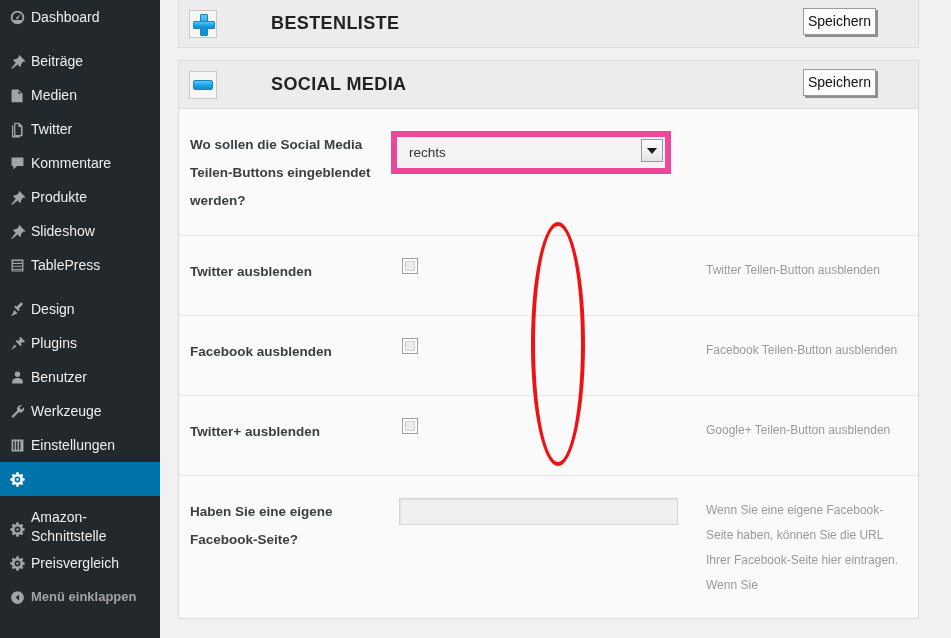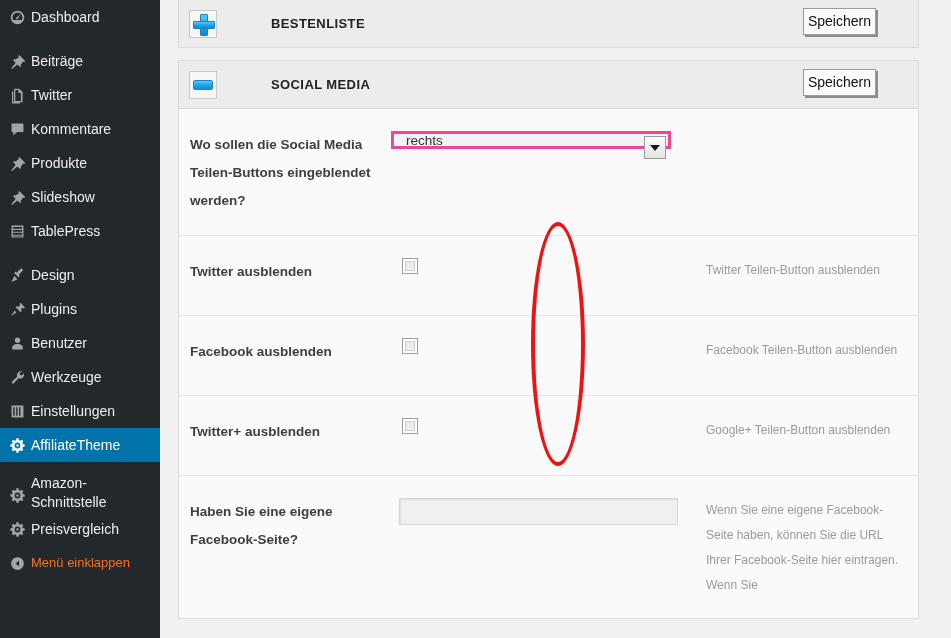--- a/index.html
+++ b/index.html
@@ -47,21 +47,21 @@
   .menu-item.active::after {
     content: "";
     position: absolute; right: -8px; top: 50%;
     margin-top: -8px;
     border-style: solid;
     border-width: 8px 0 8px 8px;
     border-color: transparent transparent transparent #0073aa;
   }
   .menu-gap { height: 10px; }
   .collapse-item { color: #a0a5aa; font-size: 13px; }
-  .collapse-item .lbl { color: #f97316; }
+  .collapse-item .lbl { color: #a3a3a3; font-weight: bold; }
 
   
   .main {
     flex: 1; height: 638px;
     background: #f1f1f1;
     position: relative;
     padding-left: 18px;
     overflow: hidden;
   }
   .panel {
@@ -96,21 +96,21 @@
   .glyph-plus::before { left: 7px; top: 0; width: 6px; height: 20px; }
   .glyph-plus::after  { left: 0; top: 7px; width: 20px; height: 6px; }
   .glyph-minus {
     height: 10px; width: 20px; margin-top: 0;
     background: linear-gradient(180deg,#5ec8f5 0%,#18a4e8 55%,#0d8ed0 100%);
     border: 1px solid #1b84bd;
     border-radius: 2px;
   }
   .panel-title {
     margin-left: 14px;
-    font-size: 13px;
+    font-size: 18px;
     font-weight: bold;
     letter-spacing: .4px;
     color: #222;
     padding-left: 40px;
   }
   .btn-save {
     position: absolute; right: 42px; top: 8px;
     background: #fbfbfb;
     border: 1px solid #9b9b9b;
     box-shadow: 2px 2px 0 #8d8d8d;
@@ -139,23 +139,23 @@
   .row-field { width: 300px; min-width: 300px; }
   .row-desc {
     flex: 1;
     padding-left: 15px; padding-right: 18px;
     font-size: 12px; color: #9a9a9a;
     line-height: 25px;
   }
 
   .select-wrap {
     position: relative;
-    width: 280px; height: 18px;
+    width: 280px; height: 43px;
     background: #f3f3f3;
-    border: 3px solid #ec4899;
+    border: 6px solid #ec4899;
     display: flex; align-items: center;
   }
   .select-wrap .val {
     padding-left: 12px; font-size: 13.5px; color: #333;
   }
   .select-arrow {
     position: absolute; right: 2px; top: 2px;
     width: 22px; height: 23px;
     background: linear-gradient(180deg,#fdfdfd 0%,#e4e4e4 100%);
     border: 1px solid #9a9a9a;
@@ -226,20 +226,28 @@
           <span class="ic">
             <svg width="17" height="17" viewBox="0 0 20 20" fill="currentColor">
               <path d="M12.2 2.4l-1.3 1.3.9.9-4 3.1-1.6-.5-1.3 1.3 3 3L3 17.6l-.3 1.2 1.2-.3 6.1-4.9 3 3 1.3-1.3-.5-1.6 3.1-4 .9.9 1.3-1.3-6.9-6.9z"></path>
             </svg>
           </span>
           <span class="lbl">Beiträge</span>
         </div>
         <div class="menu-item">
           <span class="ic">
             <svg width="17" height="17" viewBox="0 0 20 20" fill="currentColor">
+              <path d="M4 3h7l5 5v9a1 1 0 01-1 1H4a1 1 0 01-1-1V4a1 1 0 011-1zm7 1.5V8h3.5L11 4.5zM7.5 10.5a2 2 0 11-.01 4.01A2 2 0 017.5 10.5zm6.4-1.2v4.6a1.5 1.5 0 11-1-1.4V10l-2 .4v-.9l3-0.2z"></path>
+            </svg>
+          </span>
+          <span class="lbl">Medien</span>
+        </div>
+        <div class="menu-item">
+          <span class="ic">
+            <svg width="17" height="17" viewBox="0 0 20 20" fill="currentColor">
               <path d="M6 2h6l4 4v12H6V2zm1.5 1.5v13H14V7h-3V3.5H7.5zM3.5 5H5v13h8v1.5H3.5V5z"></path>
             </svg>
           </span>
           <span class="lbl">Twitter</span>
         </div>
         <div class="menu-item">
           <span class="ic">
             <svg width="17" height="17" viewBox="0 0 20 20" fill="currentColor">
               <path d="M3 3h14v10H9.5L5 17v-4H3V3z"></path>
             </svg>
@@ -310,21 +318,20 @@
             </svg>
           </span>
           <span class="lbl">Einstellungen</span>
         </div>
         <div class="menu-item active">
           <span class="ic">
             <svg width="17" height="17" viewBox="0 0 20 20" fill="currentColor">
               <path d="M10 6.6a3.4 3.4 0 100 6.8 3.4 3.4 0 000-6.8zm0 2a1.4 1.4 0 110 2.8 1.4 1.4 0 010-2.8zM8.7 1.5h2.6l.4 2.2 1.5.6 1.8-1.2 1.9 1.9-1.2 1.8.6 1.5 2.2.4v2.6l-2.2.4-.6 1.5 1.2 1.8-1.9 1.9-1.8-1.2-1.5.6-.4 2.2H8.7l-.4-2.2-1.5-.6-1.8 1.2-1.9-1.9 1.2-1.8-.6-1.5-2.2-.4V8.7l2.2-.4.6-1.5-1.2-1.8 1.9-1.9 1.8 1.2 1.5-.6.4-2.2z"></path>
             </svg>
           </span>
-          <span class="lbl">AffiliateTheme</span>
         </div>
         <div class="menu-item tall">
           <span class="ic">
             <svg width="17" height="17" viewBox="0 0 20 20" fill="currentColor">
               <path d="M10 6.6a3.4 3.4 0 100 6.8 3.4 3.4 0 000-6.8zm0 2a1.4 1.4 0 110 2.8 1.4 1.4 0 010-2.8zM8.7 1.5h2.6l.4 2.2 1.5.6 1.8-1.2 1.9 1.9-1.2 1.8.6 1.5 2.2.4v2.6l-2.2.4-.6 1.5 1.2 1.8-1.9 1.9-1.8-1.2-1.5.6-.4 2.2H8.7l-.4-2.2-1.5-.6-1.8 1.2-1.9-1.9 1.2-1.8-.6-1.5-2.2-.4V8.7l2.2-.4.6-1.5-1.2-1.8 1.9-1.9 1.8 1.2 1.5-.6.4-2.2z"></path>
             </svg>
           </span>
           <span class="lbl">Amazon-
 Schnittstelle</span>
         </div>

